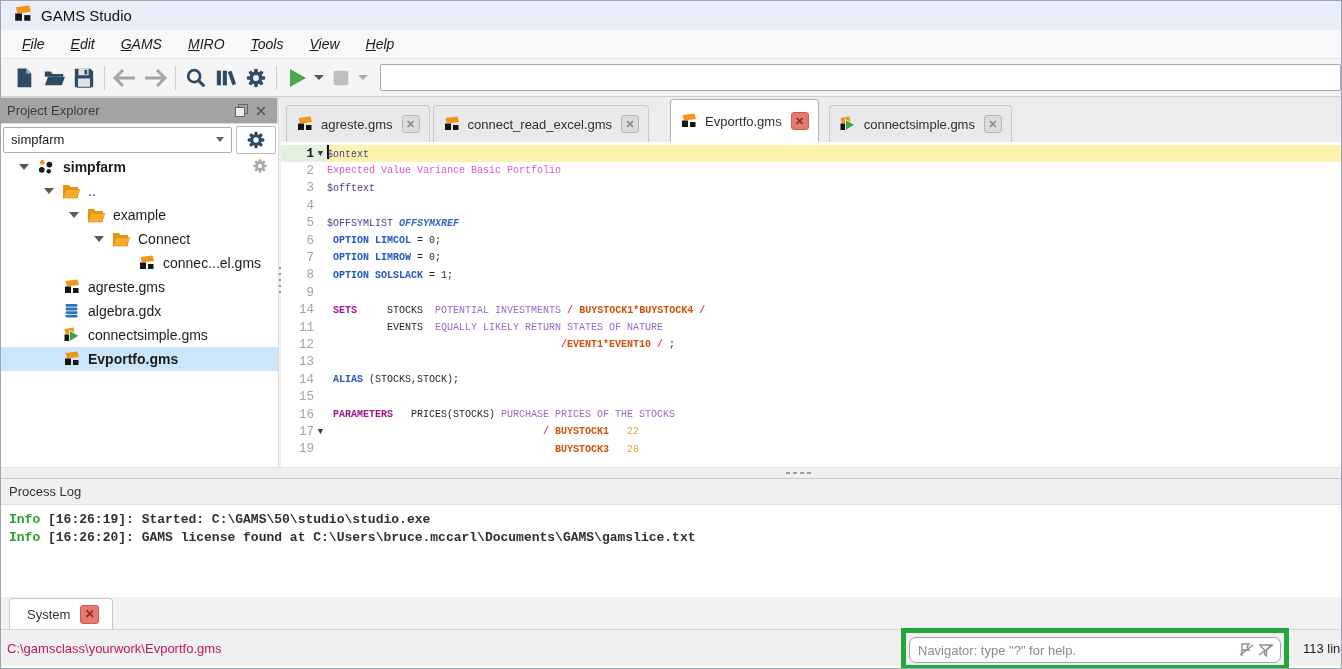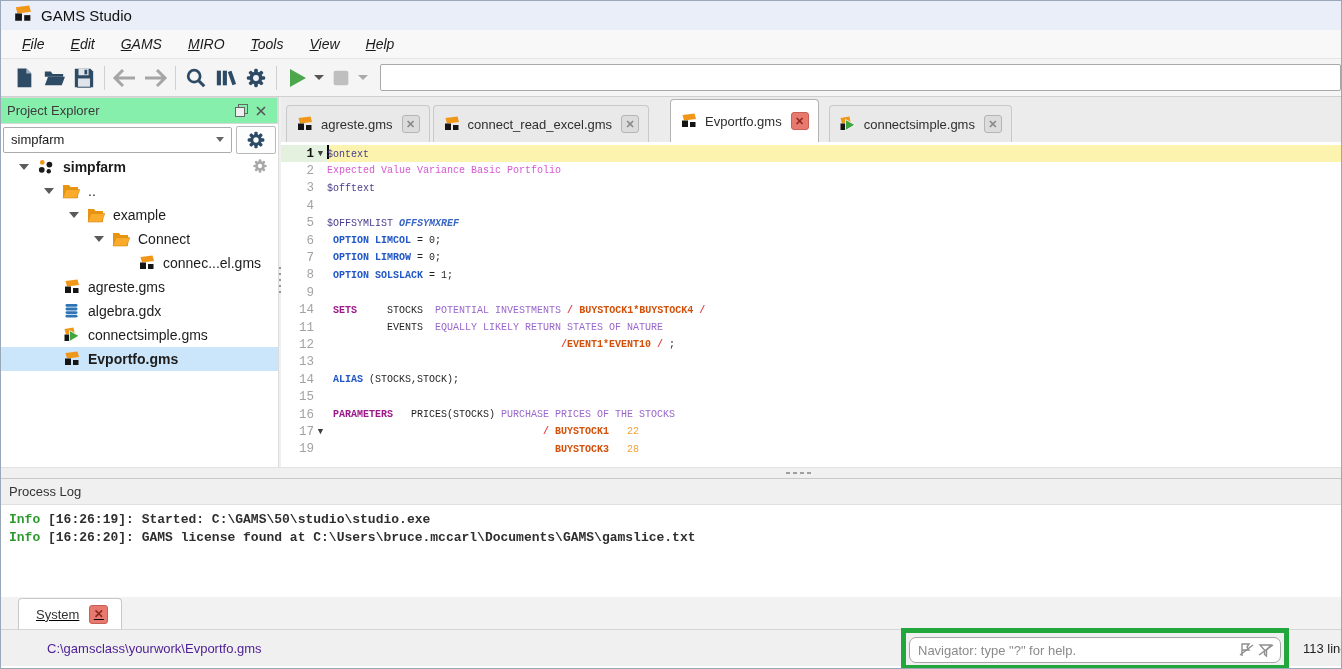--- a/index.html
+++ b/index.html
@@ -23,21 +23,21 @@
   .caret { width:14px; height:24px; display:flex; align-items:center; justify-content:center; }
   .tri-down { width:0; height:0; border-left:5px solid transparent; border-right:5px solid transparent; border-top:5px solid #555; }
   .tri-down.gray { border-top-color:#a9a9a9; }
   .param-input { flex:1; height:27px; margin-left:10px; border:1px solid #a9a9a9; border-radius:2px; background:#fff; font-size:13px; padding:0 6px; min-width:0; }
 
   
   .main { height:370px; display:flex; }
 
   
   .pe { width:277px; display:flex; flex-direction:column; background:#fff; }
-  .pe-header { height:27px; background:#86efac; border:1px solid #d9d9d9; border-left:none; display:flex; align-items:center; padding:0 6px; }
+  .pe-header { height:27px; background:#a3a3a3; border:1px solid #d9d9d9; border-left:none; display:flex; align-items:center; padding:0 6px; }
   .pe-title { font-size:13px; color:#3c3c3c; flex:1; }
   .pe-hicon { width:20px; height:18px; display:flex; align-items:center; justify-content:center; }
   .pe-selrow { height:31px; display:flex; align-items:center; padding:2px 2px; gap:4px; }
   .pe-dropdown { flex:1; height:26px; border:1px solid #ababab; background:#fff; border-radius:2px; display:flex; align-items:center; padding:0 7px; font-size:13px; color:#1a1a1a; }
   .pe-dropdown .dd-caret { margin-left:auto; width:0; height:0; border-left:4px solid transparent; border-right:4px solid transparent; border-top:5px solid #666; }
   .pe-gearbtn { width:40px; height:28px; border:1px solid #b9b9b9; border-radius:2px; background:#fdfdfd; display:flex; align-items:center; justify-content:center; }
   .pe-tree { flex:1; overflow:hidden; background:#fff; position:relative; }
   .tree-row { height:24px; display:flex; align-items:center; font-size:14px; color:#1c1c1c; position:relative; }
   .tree-row.selected { background:#cbe6fa; }
   .tree-row.bold .tree-label { font-weight:bold; }
@@ -87,28 +87,28 @@
   .tok.txt { color:#1f1f1f; }
 
   
   .plog { height:119px; display:flex; flex-direction:column; border-top:1px solid #c9c9c9; }
   .plog-header { height:26px; background:#f0f0f0; border-bottom:1px solid #e0e0e0; display:flex; align-items:center; padding-left:8px; font-size:13px; color:#333; }
   .plog-body { flex:1; background:#fff; padding:6px 8px; font-family:"Liberation Mono", monospace; font-size:13px; font-weight:bold; }
   .log-line { line-height:18px; color:#2f2f2f; white-space:pre; }
   .log-level { color:#2e9a2e; }
 
   
-  .bottom-tabs { height:32px; background:#f2f2f2; display:flex; align-items:flex-end; padding-left:17px;text-decoration:underline; }
+  .bottom-tabs { height:32px; background:#f2f2f2; display:flex; align-items:flex-end; padding-left:8px; }
   .sys-tab { height:31px; background:#fff; border:1px solid #c8c8c8; border-bottom:none; border-radius:4px 4px 0 0; display:flex; align-items:center; padding:0 13px; }
   .sys-tab .tab-label { margin:0 10px 0 4px; color:#333; }
   .sys-close { width:19px; height:19px; border:1px solid #c85f55; border-radius:3px; background:#e8796e; color:#8d2a20; font-size:12px; line-height:17px; text-align:center; font-weight:bold; }
 
   
   .statusbar { height:37px; background:#f0f0f0; border-top:1px solid #d5d5d5; display:flex; align-items:center; padding-left:6px; position:relative; }
-  .status-path { font-size:13px; color:#4c1d95;margin-left:40px; }
+  .status-path { font-size:13px; color:#be185d; }
   .line-count { position:absolute; left:1302px; top:11px; font-size:13px; color:#1f1f1f; white-space:nowrap; }
 
   .nav-highlight { position:absolute; left:900px; top:627px; width:388px; height:42px; border:5px solid #22a73d; background:transparent; z-index:5; }
   .nav-inner { position:absolute; left:3px; top:4px; width:372px; height:26px; border:1px solid #a6a6a6; border-radius:7px; background:#fff; display:flex; align-items:center; padding:0 5px 0 8px; }
   .nav-input { flex:1; border:none; outline:none; font-size:13px; color:#444; background:transparent; min-width:0; font-family:"Liberation Sans", sans-serif; }
   .nav-input::placeholder { color:#8a8a8a; }
   .nav-icon { width:19px; height:18px; display:flex; align-items:center; justify-content:center; }
 </style>
 </head>
 <body>

